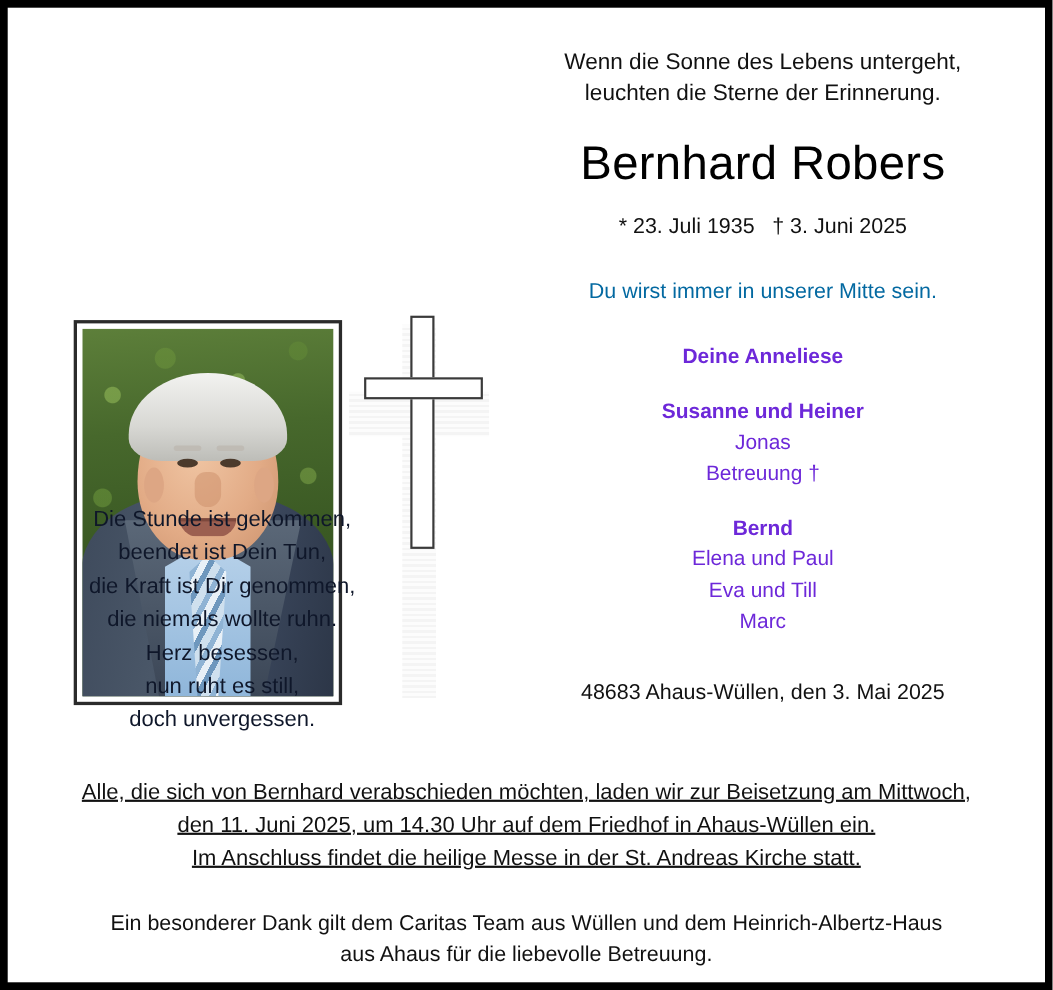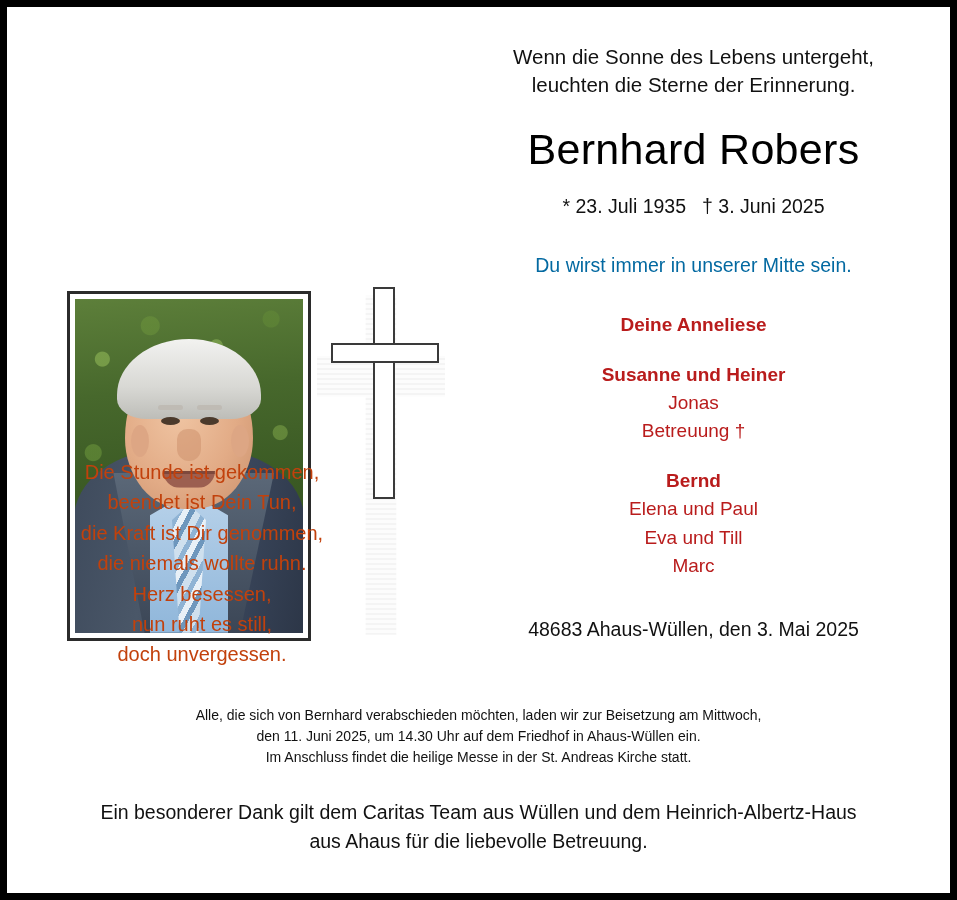--- a/index.html
+++ b/index.html
@@ -273,54 +273,55 @@
   .dates .sep { display: inline-block; width: 16px; }
   .motto {
     font-size: 19.5px;
     margin-top: 36px;
     color: #0369a1;
   }
   .family {
     margin-top: 34px;
     font-size: 19px;
     line-height: 1.48;
-    color: #b91c1c;
+    color: #6d28d9;
   }
   .family .bold { font-weight: bold; }
   .family .group { margin-top: 22px; }
   .place-date {
     margin-top: 38px;
     font-size: 19.5px;
     color: #111;
   }
 
   
   .poem {
     position: absolute;
     left: 30px;
     top: 450px;
     width: 330px;
     text-align: center;
     font-size: 20px;
     line-height: 1.52;
-    color: #c2410c;
+    color: #0f172a;
   }
 
   
   .bottom {
     position: absolute;
     left: 22px;
     right: 22px;
     top: 698px;
     text-align: center;
   }
   .funeral-info {
-    font-size: 14px;
+    font-size: 20px;
     line-height: 1.5;
     color: #111;
+    text-decoration: underline;
   }
   .thanks {
     margin-top: 30px;
     font-size: 19.5px;
     line-height: 1.5;
     color: #111;
   }
 </style>
 </head>
 <body>

